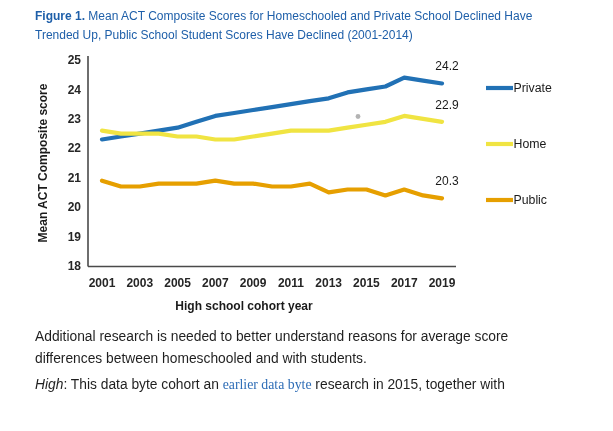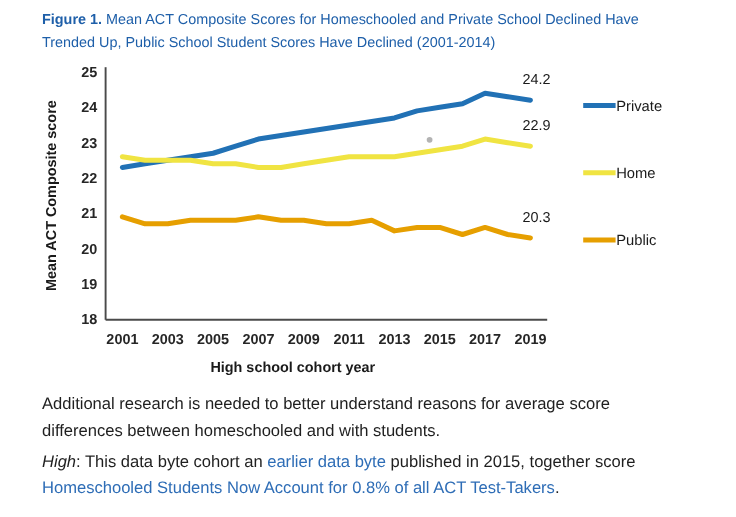--- a/index.html
+++ b/index.html
@@ -10,21 +10,21 @@
   .fig-title b{font-weight:700;}
   .chart-svg{position:absolute;left:0;top:0;}
   .ytick,.xtick{font:700 12px "Liberation Sans",sans-serif;fill:#262626;}
   .axis-title{font:700 12px "Liberation Sans",sans-serif;fill:#1a1a1a;}
   .dlabel{font:400 12px "Liberation Sans",sans-serif;fill:#1a1a1a;}
   .legend-label{font:400 12.3px "Liberation Sans",sans-serif;fill:#1a1a1a;}
   .para{position:absolute;left:35px;width:560px;color:#1f1f1f;
         font-size:13.8px;line-height:22px;}
   .para-research{top:326px;}
   .para-note{top:374px;}
-  .link{color:#2e6db6;cursor:pointer;}
+  .link{color:#2e6db6;cursor:pointer;font-family:Liberation Serif, serif;}
   .note-label{font-style:italic;}
 </style>
 </head>
 <body>
 
 <div class="page">
 
   <div class="fig-title">
     <div><b>Figure 1.</b><span> Mean ACT Composite Scores for Homeschooled and Private School Declined Have</span></div>
     <div>Trended Up, Public School Student Scores Have Declined (2001-2014)</div>
@@ -72,17 +72,16 @@
         <text x="513.5" y="204.3" class="legend-label">Public</text>
       </g>
   </svg>
 
   <div class="para para-research">
     <div>Additional research is needed to better understand reasons for average score</div>
     <div>differences between homeschooled and with students.</div>
   </div>
 
   <div class="para para-note">
-    <div><span class="note-label">High</span><span>: This data byte cohort an </span><span class="link">earlier data byte</span><span> published in 2015, together score</span></div>
-    <div><span class="link">Homeschooled Students Now Account for 0.8% of all ACT Test-Takers</span><span>.</span></div>
+    <div><span class="note-label">High</span><span>: This data byte cohort an </span><span class="link">earlier data byte</span><span> research in 2015, together with</span></div>
   </div>
 
 </div>
 
 </body></html>

